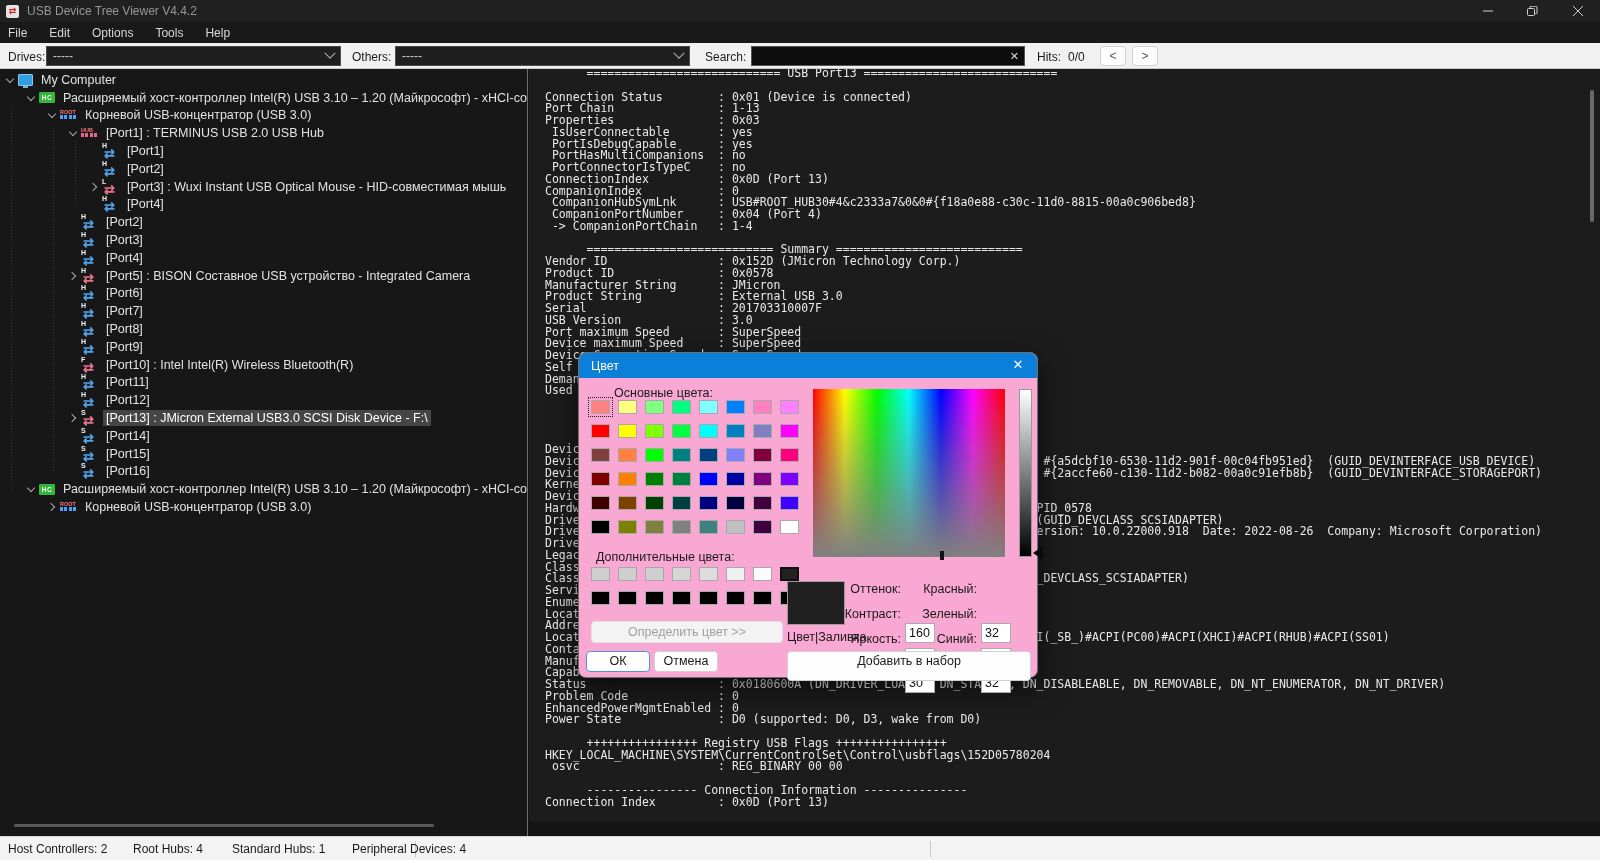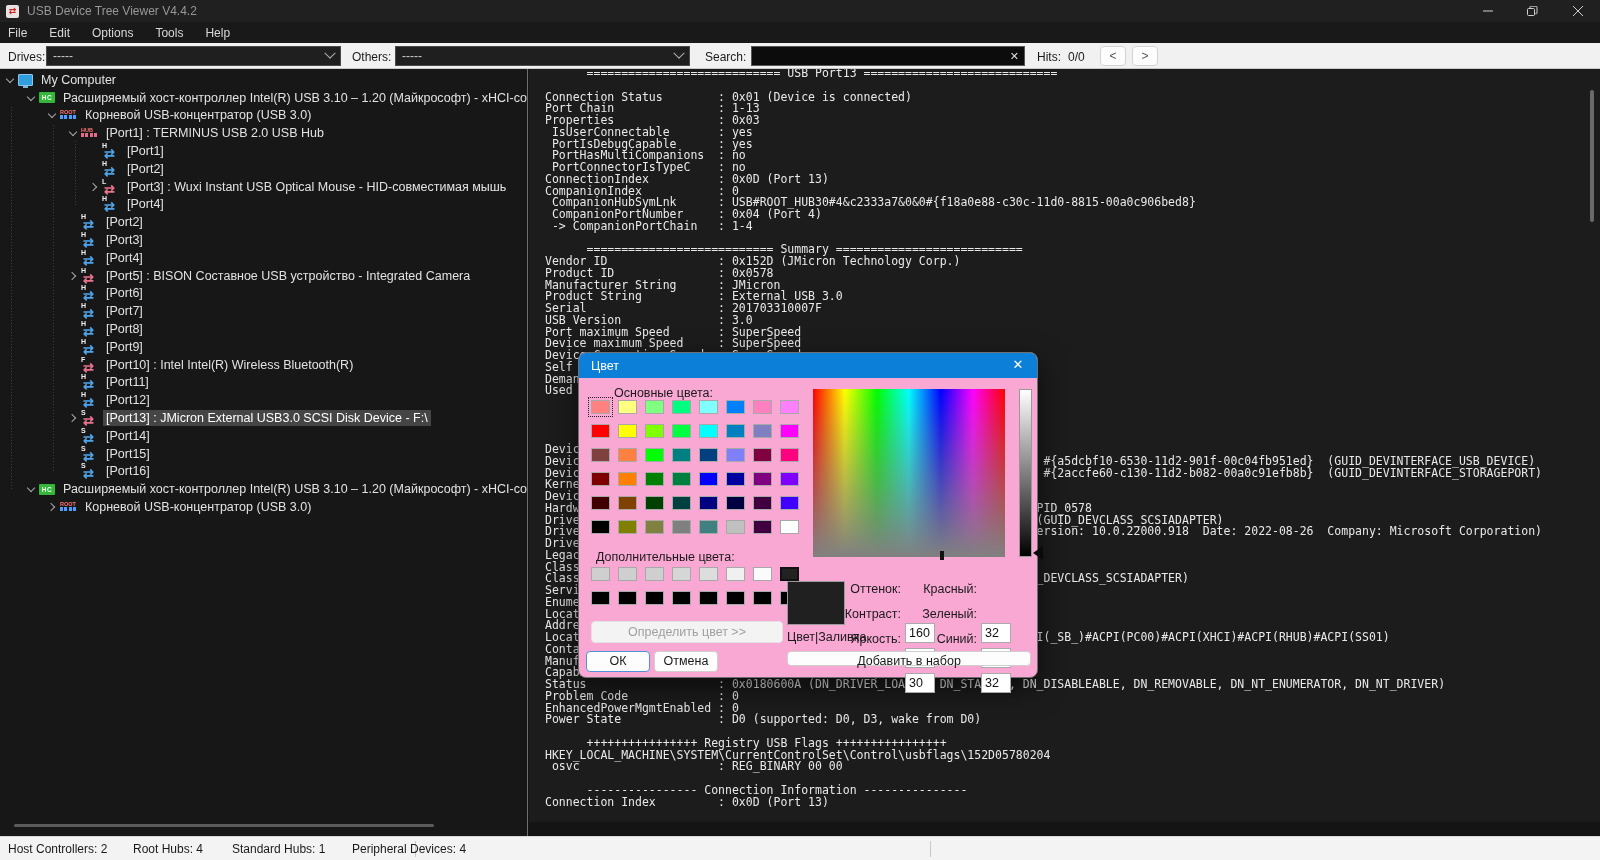--- a/index.html
+++ b/index.html
@@ -501,21 +501,21 @@
     </div>
     <div class="field" style="left:336px;top:254px;width:96px">
       <span class="flabel">Зеленый:</span>
       <span class="fbox">32</span>
     </div>
     <div class="field" style="left:336px;top:279px;width:96px">
       <span class="flabel">Синий:</span>
       <span class="fbox">32</span>
     </div>
 
-    <div class="dbtn" style="left:208px;top:298px;width:244px;height:15px;line-height:19px">Добавить в набор</div>
+    <div class="dbtn" style="left:208px;top:298px;width:244px;height:30px;line-height:19px">Добавить в набор</div>
   </div>
 
   <div class="statusbar" id="statusbar">
     <div class="stsep" style="left:415px"></div>
     <div class="stsep" style="left:930px"></div>
   <span class="stitem" style="left: 8px;">Host Controllers: 2</span>
       <span class="stitem" style="left: 133px;">Root Hubs: 4</span>
       <span class="stitem" style="left: 232px;">Standard Hubs: 1</span>
       <span class="stitem" style="left: 352px;">Peripheral Devices: 4</span>
     </div>

